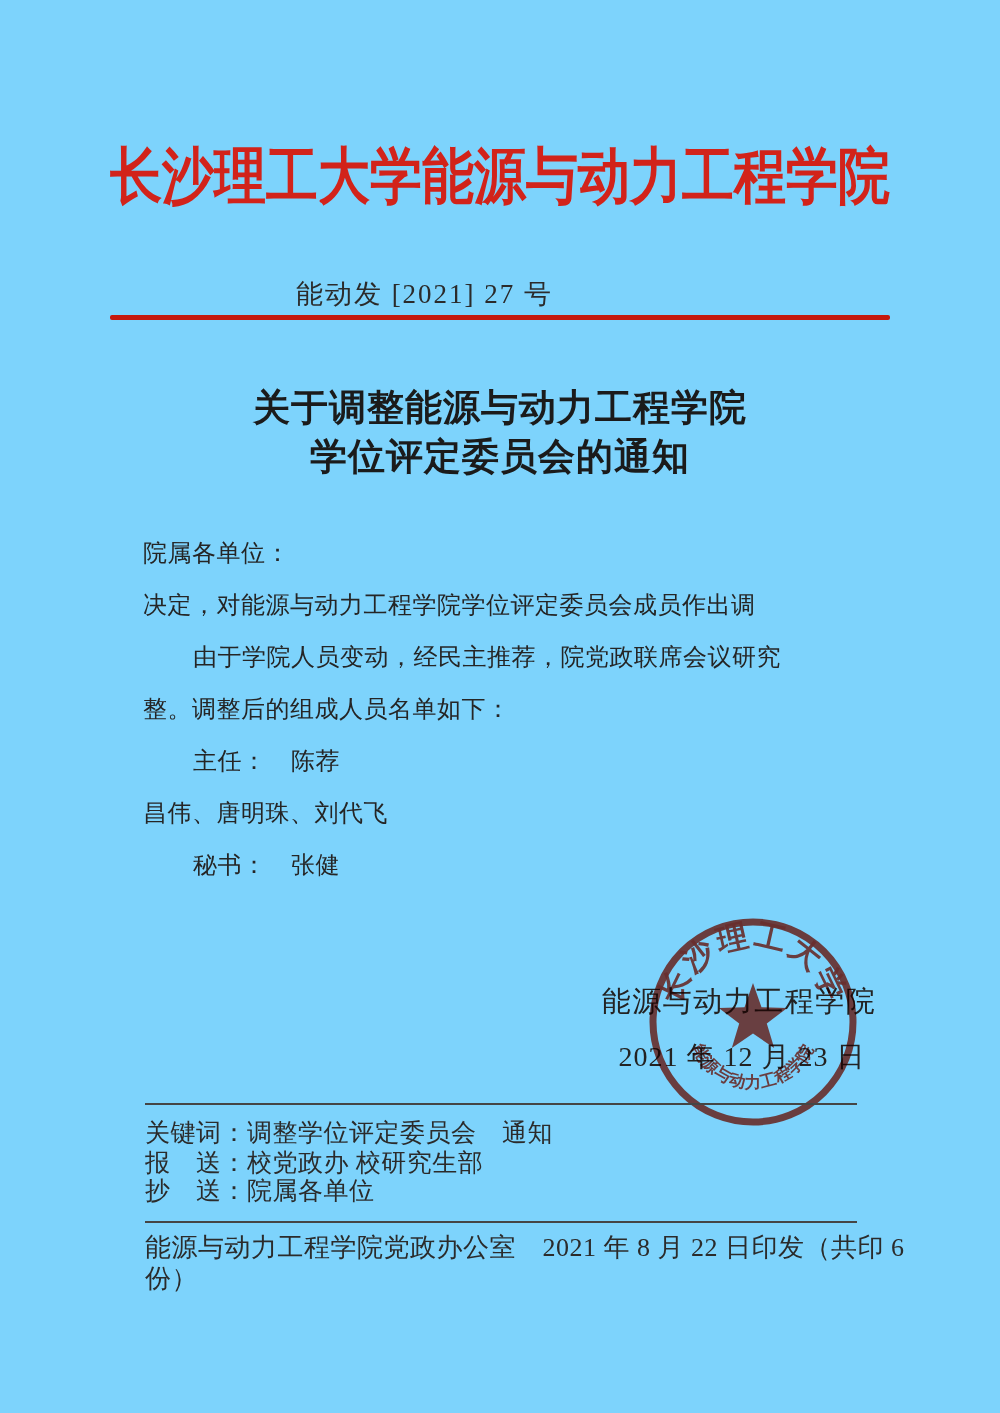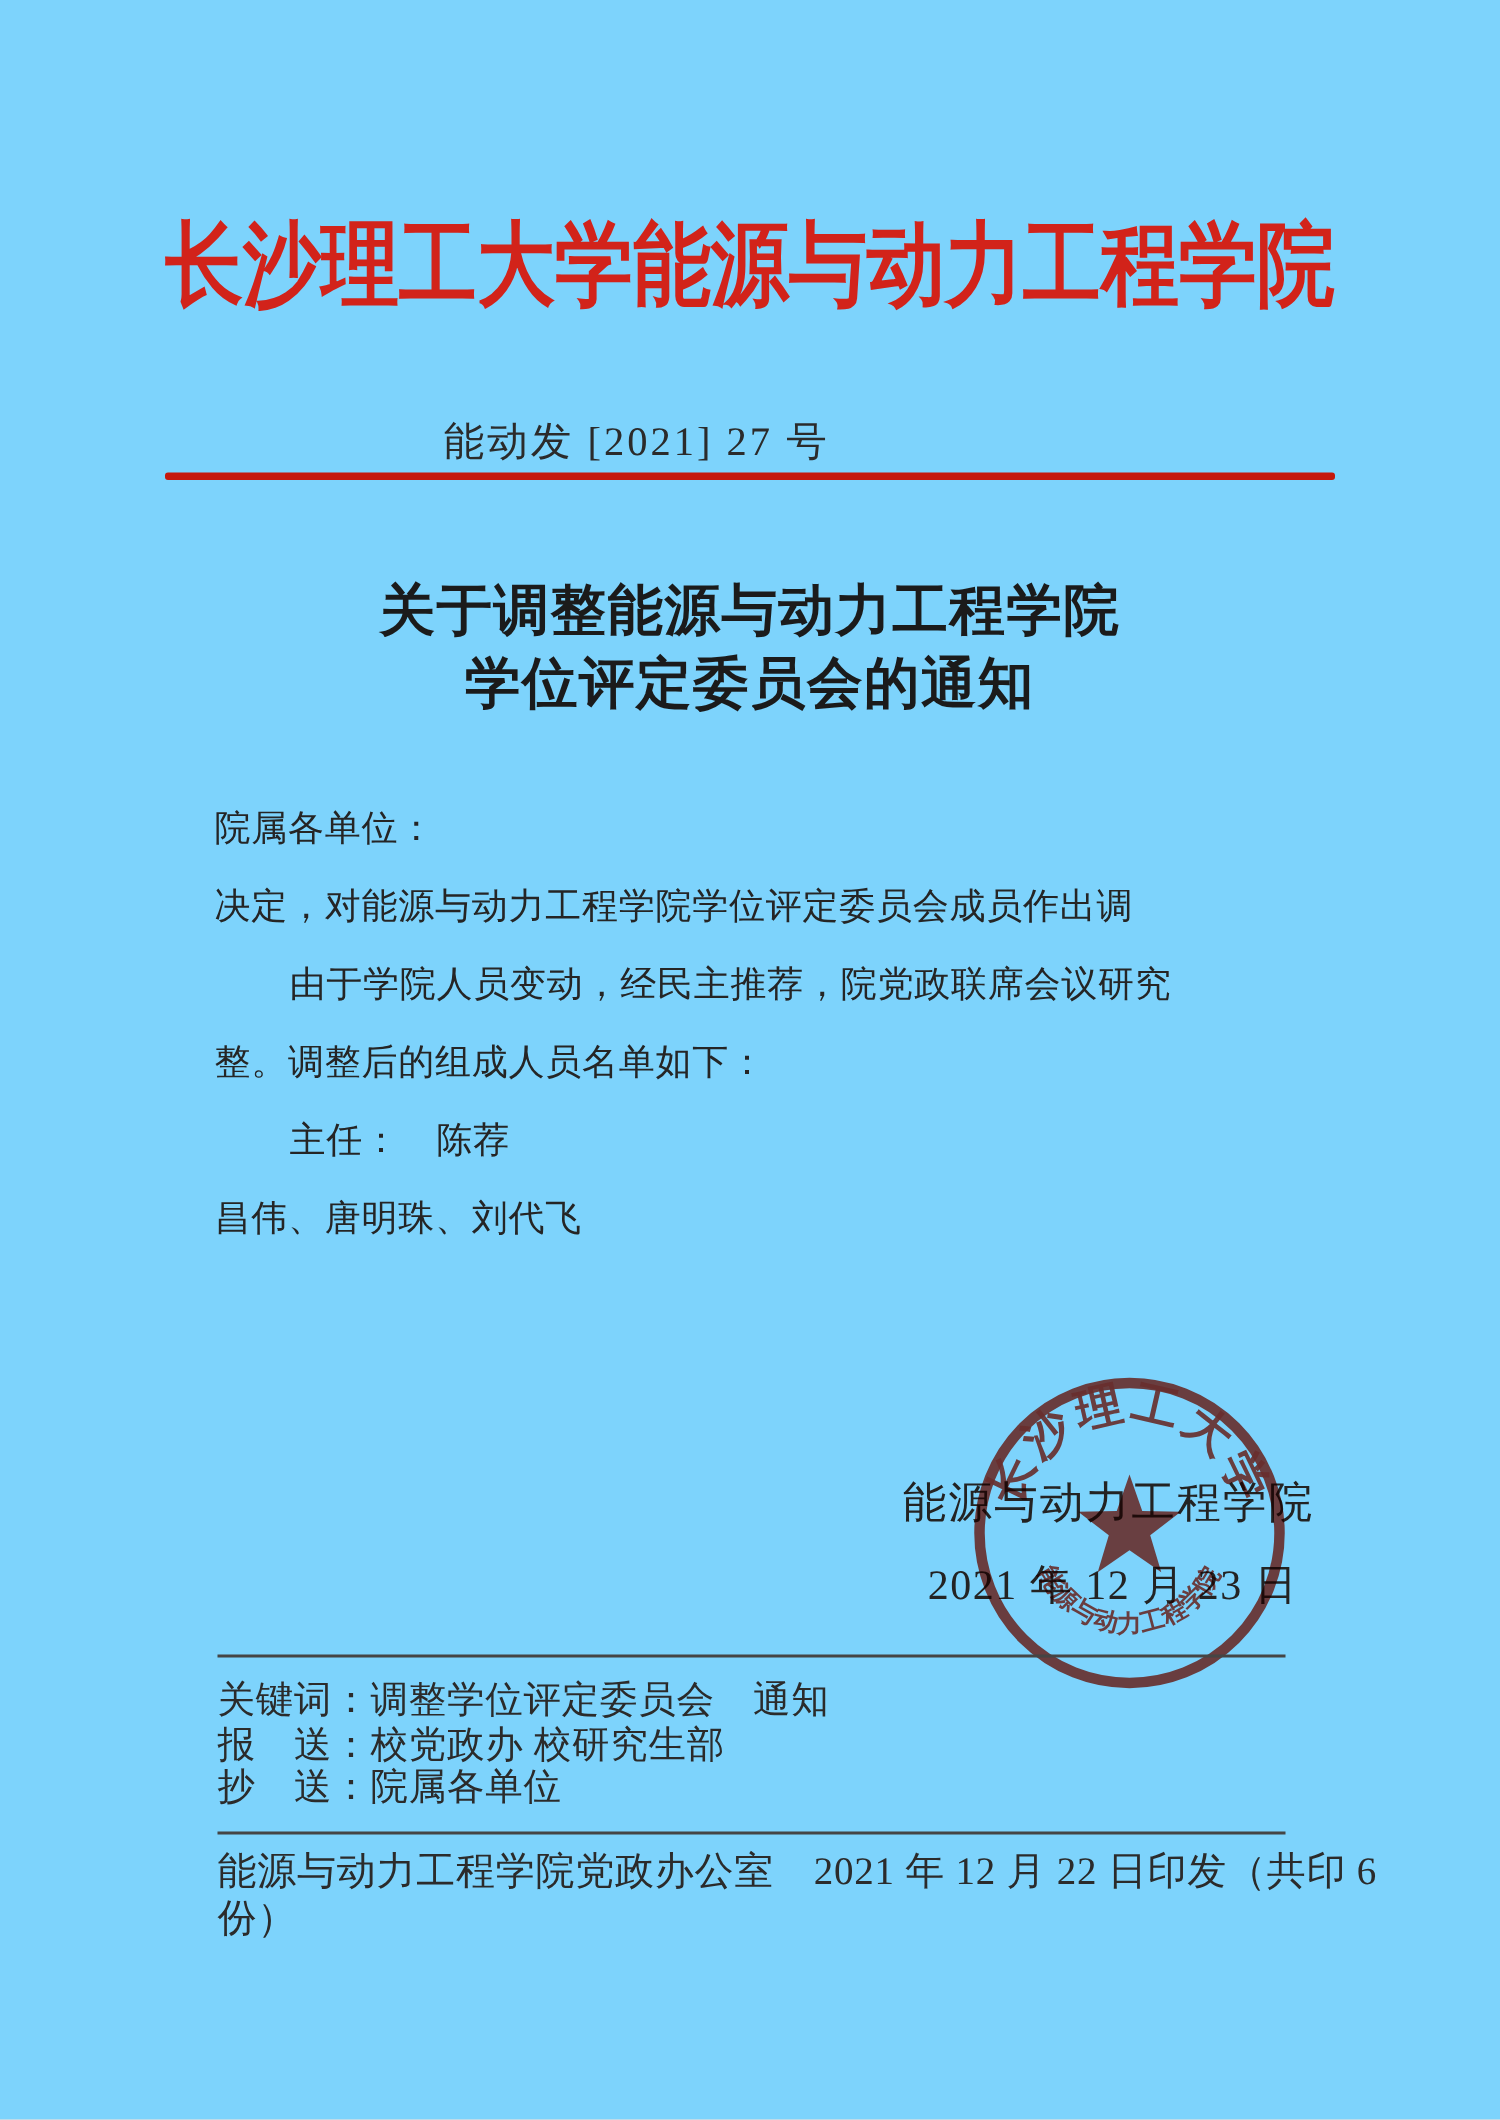--- a/index.html
+++ b/index.html
@@ -74,20 +74,21 @@
     <div>学位评定委员会的通知</div>
   </div>
 
   <div class="bodyblock">
     <div class="bline">院属各单位：</div>
     <div class="bline">决定，对能源与动力工程学院学位评定委员会成员作出调</div>
     <div class="bline ind">由于学院人员变动，经民主推荐，院党政联席会议研究</div>
     <div class="bline">整。调整后的组成人员名单如下：</div>
     <div class="bline ind">主任：　陈荐</div>
     <div class="bline">昌伟、唐明珠、刘代飞</div>
+    <div class="bline ind">秘书：　张健</div>
   </div>
 
   <div class="sig-org">能源与动力工程学院</div>
   <div class="sig-date">2021 年 12 月 23 日</div>
 
   <svg class="seal" viewBox="0 0 234 234" xmlns="http://www.w3.org/2000/svg" aria-hidden="true">
     <defs>
       <path id="sealTopArc" d="M 42.7,101.2 A 76,76 0 0 1 191.3,101.2" fill="none"></path>
       <path id="sealBotArc" d="M 55.0,139.6 A 66,66 0 0 0 179.0,139.6" fill="none"></path>
     </defs>
@@ -102,16 +103,16 @@
   </svg>
 
   <div class="rule r1"></div>
 
   <div class="ann keywords">关键词：调整学位评定委员会　通知</div>
   <div class="ann report">报　送：校党政办 校研究生部</div>
   <div class="ann copy">抄　送：院属各单位</div>
 
   <div class="rule r2"></div>
 
-  <div class="imprint l1">能源与动力工程学院党政办公室　2021 年 12 月 22 日印发（共印 6</div>
+  <div class="imprint l1">能源与动力工程学院党政办公室　2021 年 8 月 22 日印发（共印 6</div>
   <div class="imprint l2">份）</div>
 
 </div>
 
 </body></html>

